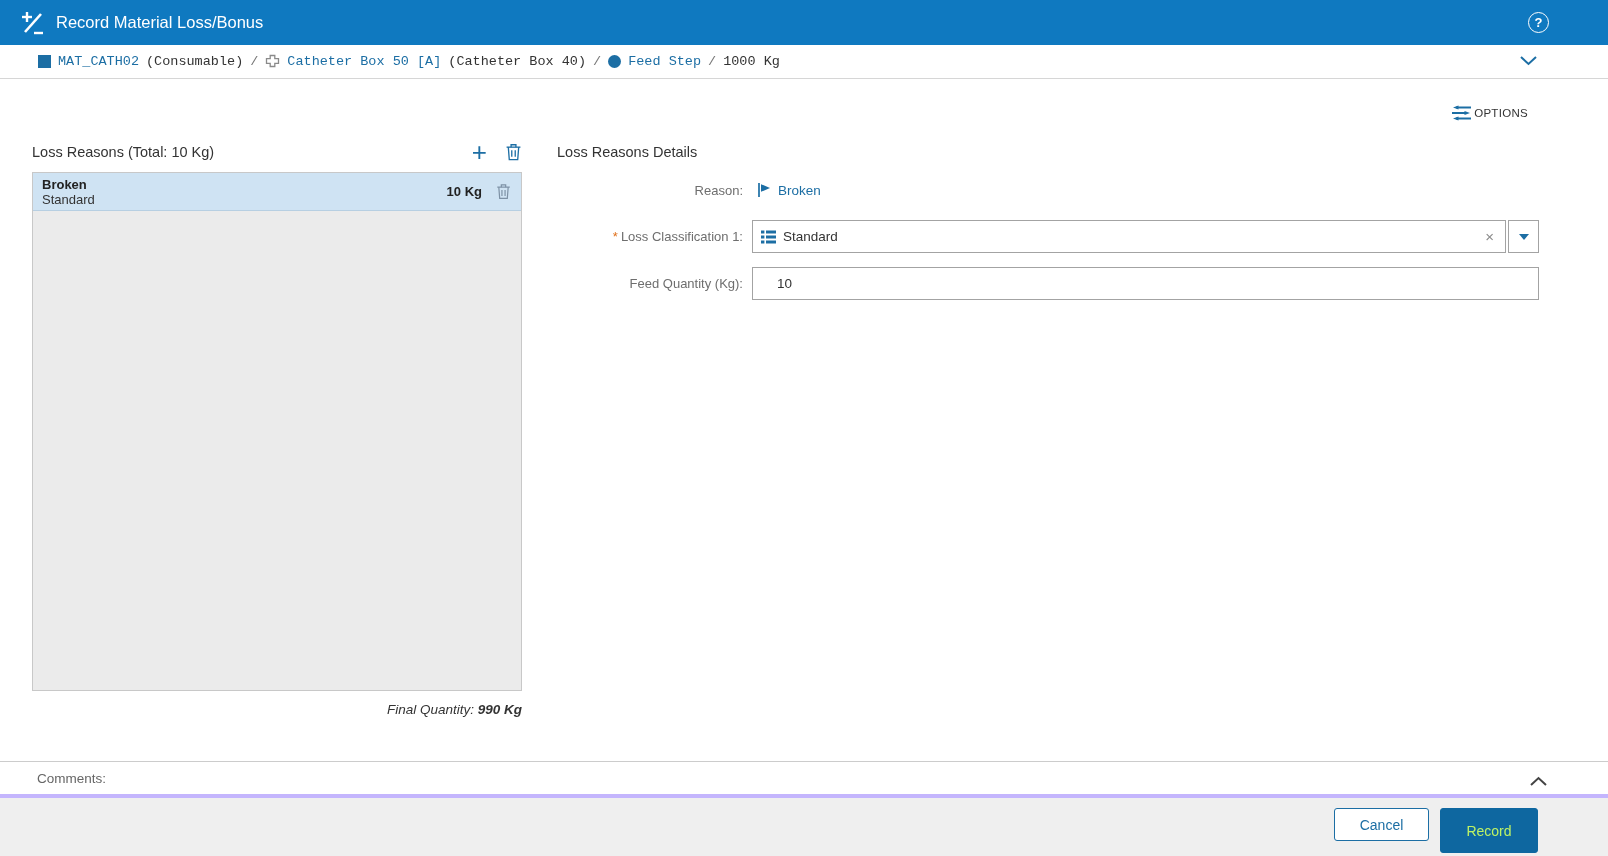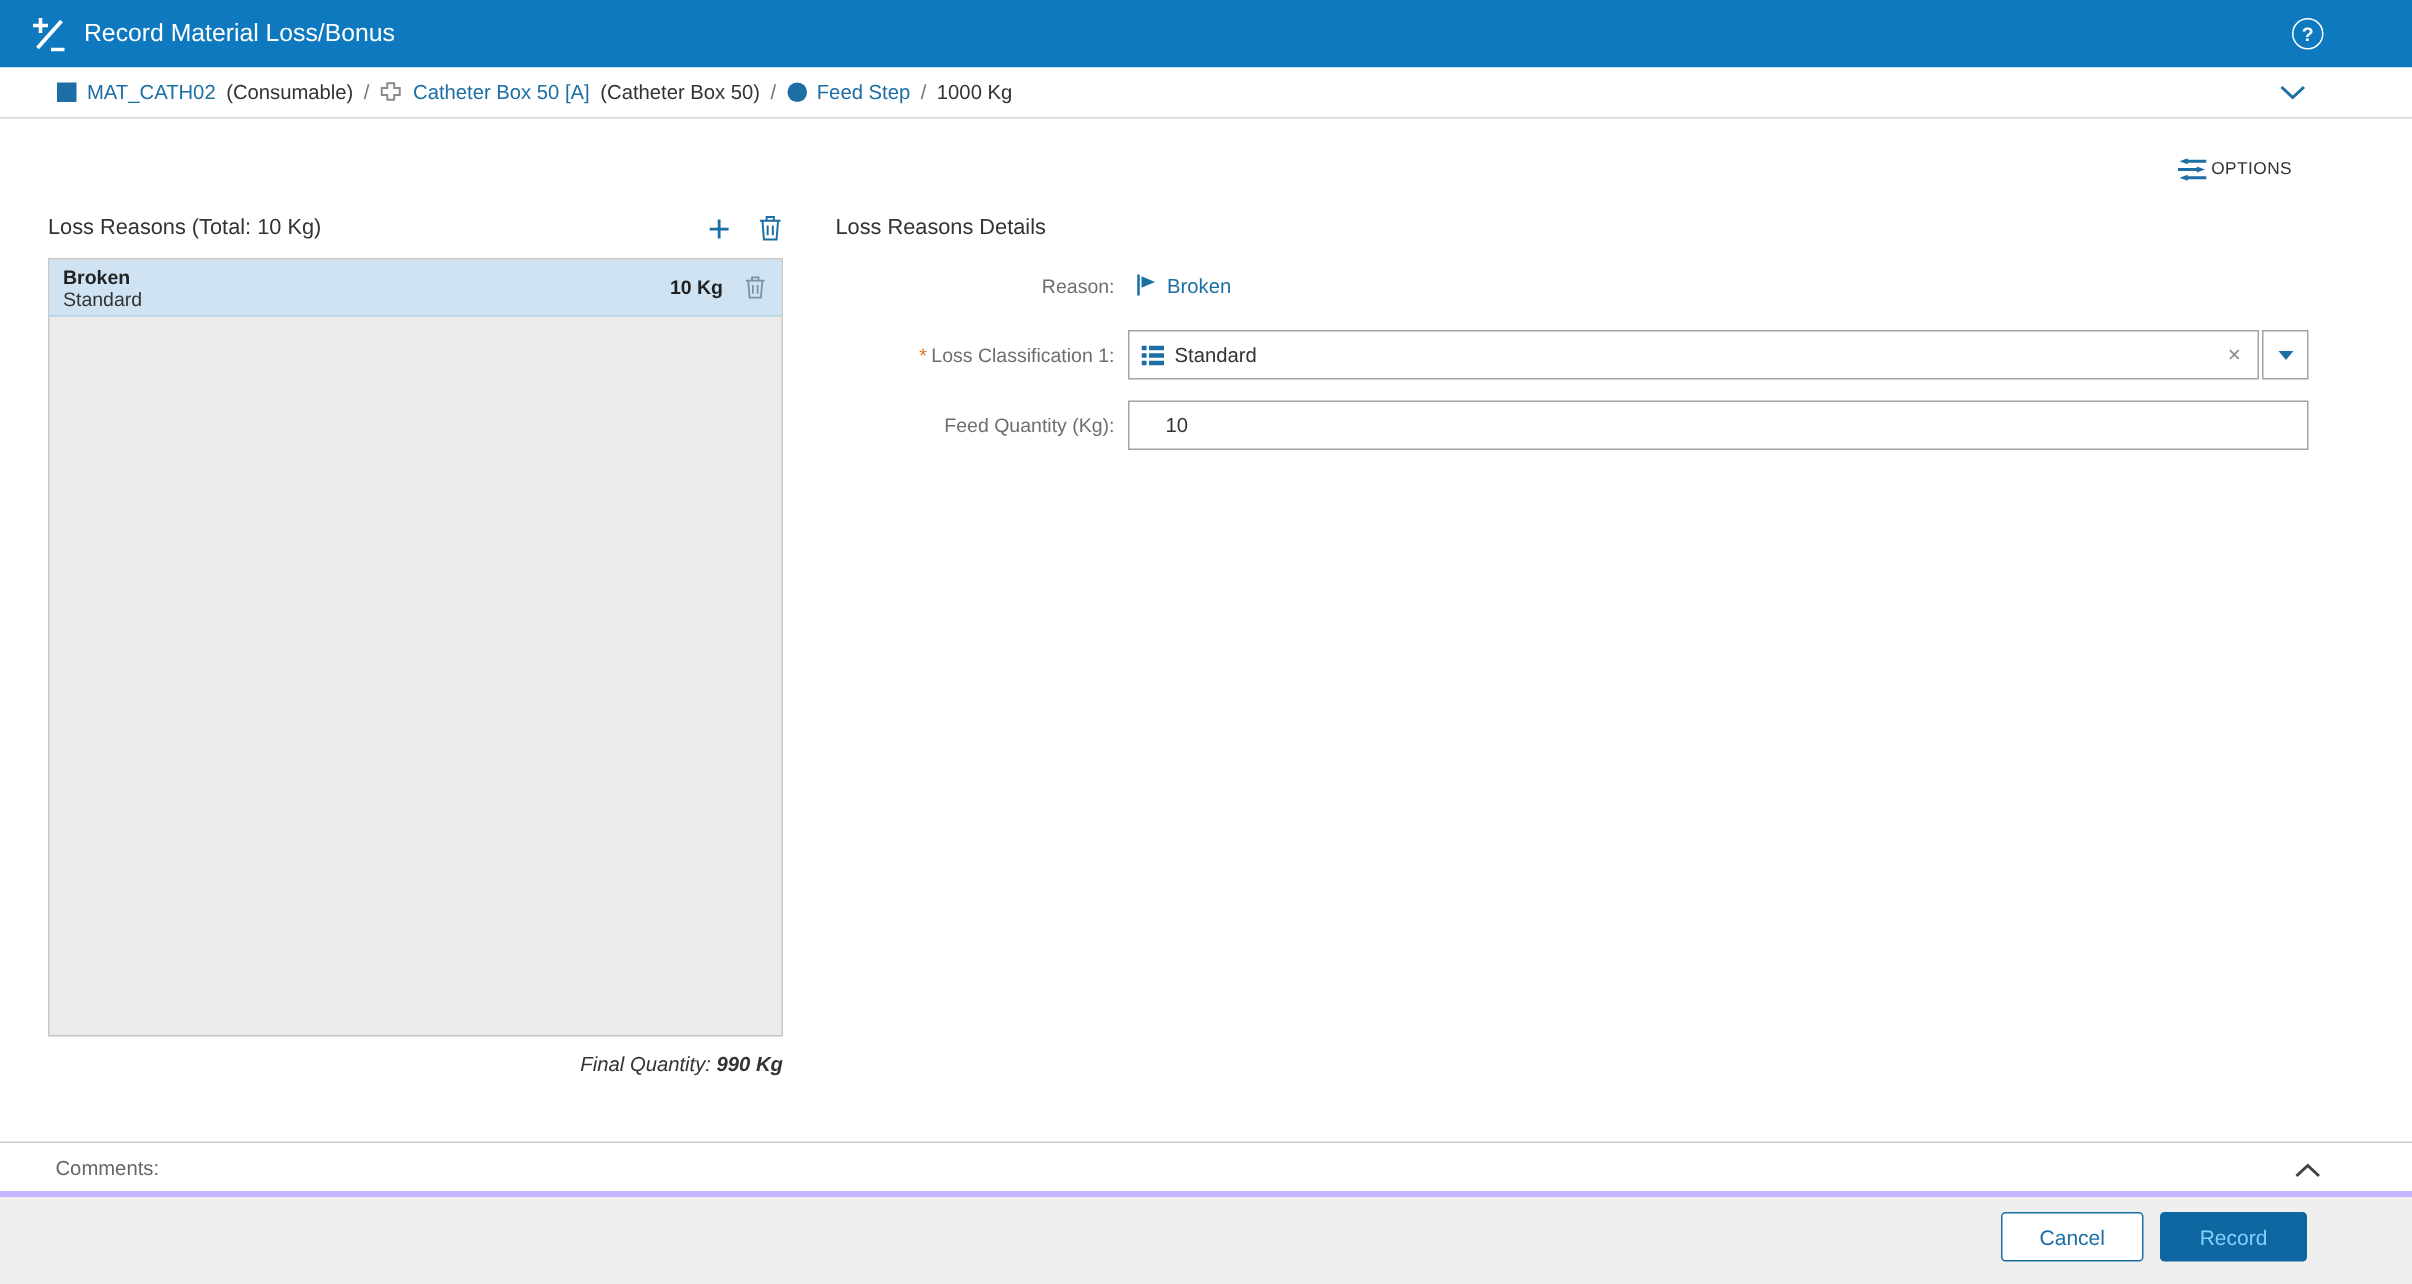--- a/index.html
+++ b/index.html
@@ -12,21 +12,21 @@
   .hdr-icon { margin-left:20px; width:26px; height:26px; display:flex; align-items:center; justify-content:center; }
   .hdr-title { margin-left:10px; color:#fff; font-size:16.5px; }
   .hdr-help { position:absolute; right:59px; top:12px; width:21px; height:21px; border:1.7px solid #fff;
               border-radius:50%; color:#fff; font-size:13px; font-weight:bold; display:flex;
               align-items:center; justify-content:center; cursor:pointer; }
 
   
   .crumbs { position:absolute; top:45px; left:0; width:100%; height:34px; background:#fff;
             border-bottom:1px solid #d6d6d6; display:flex; align-items:center; padding-left:38px;
             font-size:13.5px; }
-  .crumbs > * { margin-right:7px; }
+  .crumbs > * { margin-right:7px;font-family:Liberation Mono, monospace; }
   .sq-icon { width:13px; height:13px; background:var(--accent-blue,#1c6ea4); display:inline-block; }
   .circ-icon { width:13px; height:13px; background:var(--accent-blue,#1c6ea4); border-radius:50%; display:inline-block; }
   .blue-link { color:var(--accent-blue,#1c6ea4); cursor:pointer; }
   .crumb-sep { color:#777; }
   .crumb-plain { color:#333; }
   .crumbs-chevron { position:absolute; right:63px; top:10px; cursor:pointer; }
 
   
   .main { position:absolute; top:80px; left:0; width:100%; height:681px; background:#fff; }
 
@@ -75,23 +75,23 @@
   .comments { position:absolute; top:761px; left:0; width:100%; height:37px; background:#fff;
               border-top:1px solid #ccc; border-bottom:4px solid #c4b5fd; display:flex; align-items:center; }
   .comments-label { margin-left:37px; color:#666; font-size:13.5px; }
   .comments-chevron { position:absolute; right:60px; top:11px; cursor:pointer; }
 
   
   .footer { position:absolute; top:798px; left:0; width:100%; height:58px; background:var(--footer-bg,#efefef); }
   .btn-cancel { position:absolute; top:10px; right:179px; width:95px; height:33px; background:#fff;
                 border:1px solid var(--accent-blue,#1c6ea4); border-radius:3px; color:var(--accent-blue,#1c6ea4);
                 font-size:14px; font-family:"Liberation Sans",sans-serif; cursor:pointer; }
-  .btn-record { position:absolute; top:10px; right:70px; width:98px; height:33px;
+  .btn-record { position:absolute; top:10px; right:70px; width:98px; height:45px;
                 background:var(--record-button-bg,#0e67a0); border:1px solid var(--record-button-bg,#0e67a0);
-                border-radius:3px; color:#7dd3fc; font-size:14px; font-family:"Liberation Sans",sans-serif; cursor:pointer; }
+                border-radius:3px; color:#bef264; font-size:14px; font-family:"Liberation Sans",sans-serif; cursor:pointer; }
 </style>
 </head>
 <body>
 
 <div id="app">
 
   <div class="hdr">
     <span class="hdr-icon">
       <svg width="24" height="24" viewBox="0 0 24 24">
         <line x1="4" y1="21" x2="20" y2="3" stroke="#fff" stroke-width="2.6"></line>
@@ -108,21 +108,21 @@
     <span class="sq-icon"></span>
     <span class="blue-link">MAT_CATH02</span>
     <span class="crumb-plain">(Consumable)</span>
     <span class="crumb-sep">/</span>
     <span style="display:inline-flex;">
       <svg width="15" height="15" viewBox="0 0 15 15">
         <path d="M5.2 1.5h4.6v3.2h3.7v4.6H9.8v3.2H5.2v-3.2H1.5V4.7h3.7z" fill="none" stroke="#8a8a8a" stroke-width="1.3"></path>
       </svg>
     </span>
     <span class="blue-link">Catheter Box 50 [A]</span>
-    <span class="crumb-plain">(Catheter Box 50)</span>
+    <span class="crumb-plain">(Catheter Box 40)</span>
     <span class="crumb-sep">/</span>
     <span class="circ-icon"></span>
     <span class="blue-link">Feed Step</span>
     <span class="crumb-sep">/</span>
     <span class="crumb-plain">1000 Kg</span>
     <span class="crumbs-chevron">
       <svg width="19" height="11" viewBox="0 0 19 11">
         <polyline points="2,2 9.5,9 17,2" fill="none" stroke="#1c6ea4" stroke-width="2"></polyline>
       </svg>
     </span>

